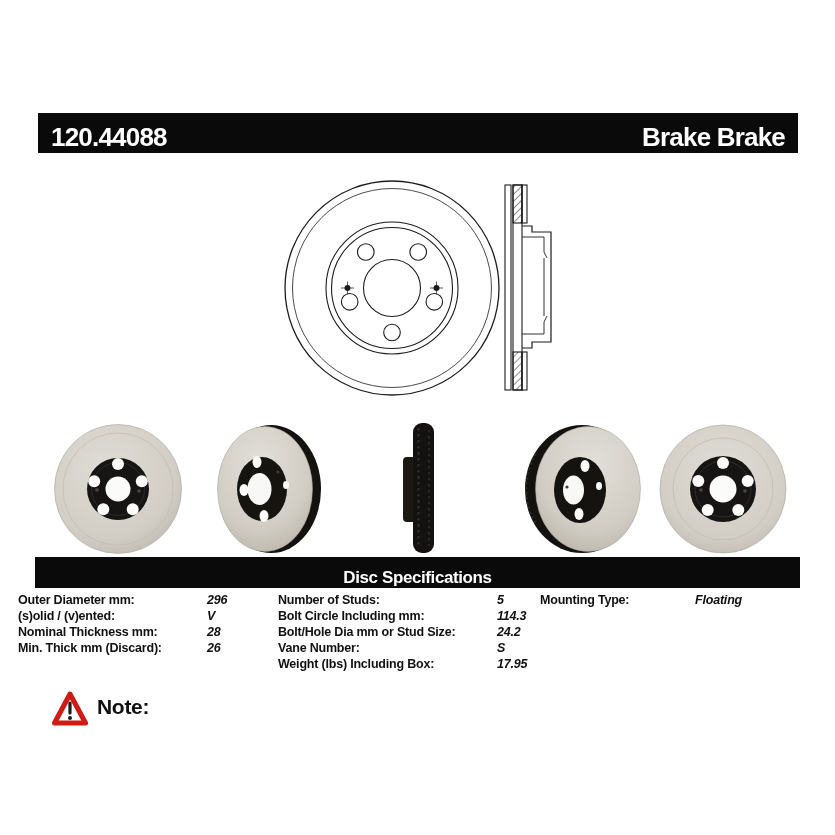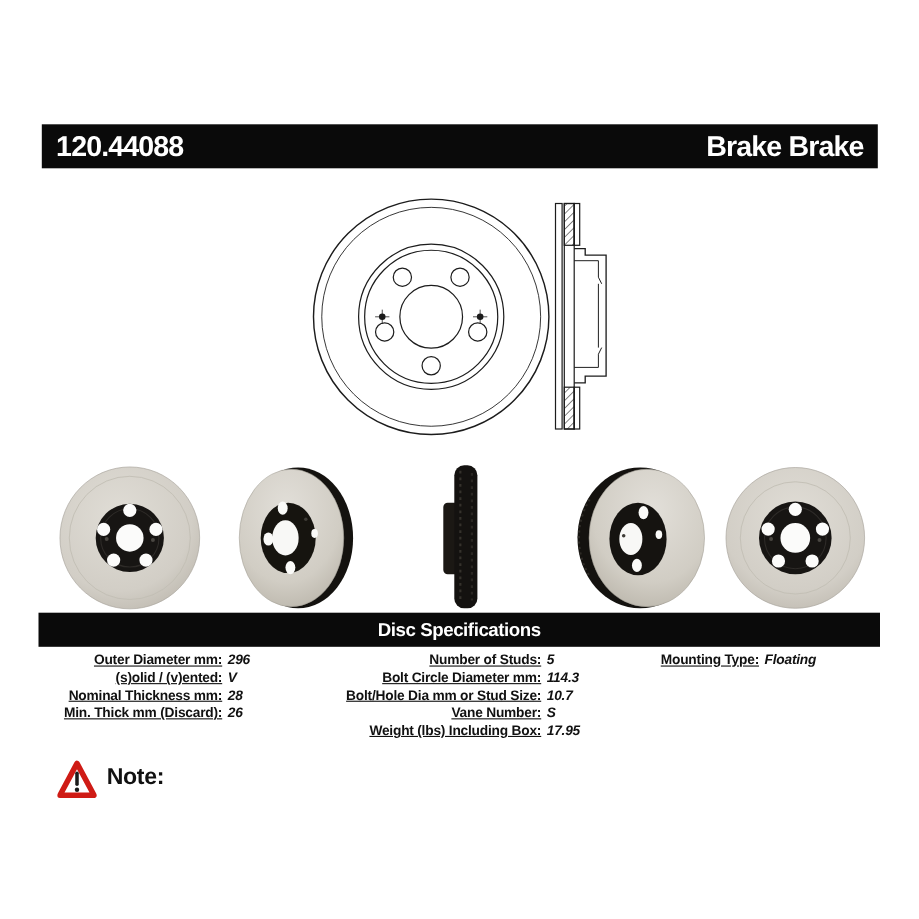--- a/index.html
+++ b/index.html
@@ -7,31 +7,31 @@
     width:835px;height:835px;position:relative;overflow:hidden;
     background:#ffffff;
     font-family:"Liberation Sans",sans-serif;
     color:var(--text,#111);
   }
   .abs{position:absolute;}
 
   
   .bar{
     background:var(--bar-bg,#0a0a0a);color:var(--bar-text,#fff);
-    box-sizing:border-box;display:flex;align-items:center;
+    box-sizing:border-box;display:flex;align-items:flex-end;
   }
   .topbar{left:38px;top:113px;width:760px;height:40px;justify-content:space-between;padding:0 13px;}
   .topbar .t{font-weight:bold;font-size:26px;letter-spacing:-0.8px;}
   .specbar{left:35px;top:557px;width:765px;height:31px;justify-content:center;}
   .specbar .t{font-weight:bold;font-size:17px;letter-spacing:-0.4px;}
 
   
   .spec-col{position:absolute;top:592px;}
   .spec-row{display:flex;line-height:16px;font-size:12.5px;font-weight:bold;letter-spacing:-0.2px;}
-  .spec-label{display:inline-block;text-align:right;white-space:pre;text-decoration:underline;}
+  .spec-label{display:inline-block;text-align:left;white-space:pre;}
   .c1 .spec-label{width:184px;}
   .c2 .spec-label{width:214px;}
   .c3 .spec-label{width:150px;}
   .spec-value{margin-left:5px;white-space:pre;font-style:italic;}
 
   
   .note-label{left:97px;top:695px;font-weight:bold;font-size:21px;letter-spacing:-0.3px;}
 
   svg .ln{stroke:#1c1c1c;fill:none;}
 </style>
@@ -200,26 +200,26 @@
       <span class="spec-label">Min. Thick mm (Discard):</span>
       <span class="spec-value">26</span>
     </div>
   </div>
 <div class="spec-col c2 abs" style="left:278px">
     <div class="spec-row">
       <span class="spec-label">Number of Studs:</span>
       <span class="spec-value">5</span>
     </div>
     <div class="spec-row">
-      <span class="spec-label">Bolt Circle Diameter mm:</span>
+      <span class="spec-label">Bolt Circle Including mm:</span>
       <span class="spec-value">114.3</span>
     </div>
     <div class="spec-row">
       <span class="spec-label">Bolt/Hole Dia mm or Stud Size:</span>
-      <span class="spec-value">10.7</span>
+      <span class="spec-value">24.2</span>
     </div>
     <div class="spec-row">
       <span class="spec-label">Vane Number:</span>
       <span class="spec-value">S</span>
     </div>
     <div class="spec-row">
       <span class="spec-label">Weight (lbs) Including Box:</span>
       <span class="spec-value">17.95</span>
     </div>
   </div>

